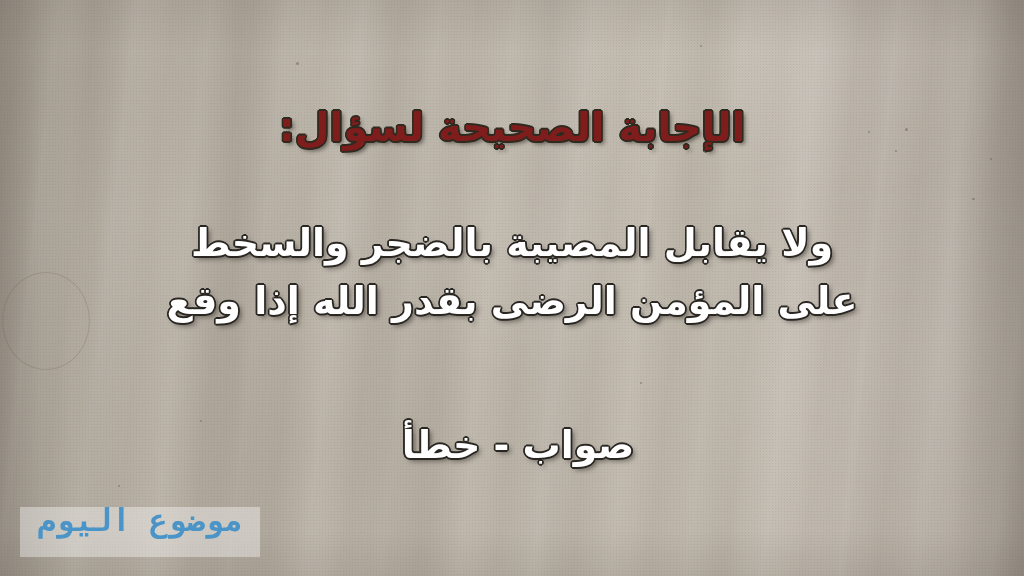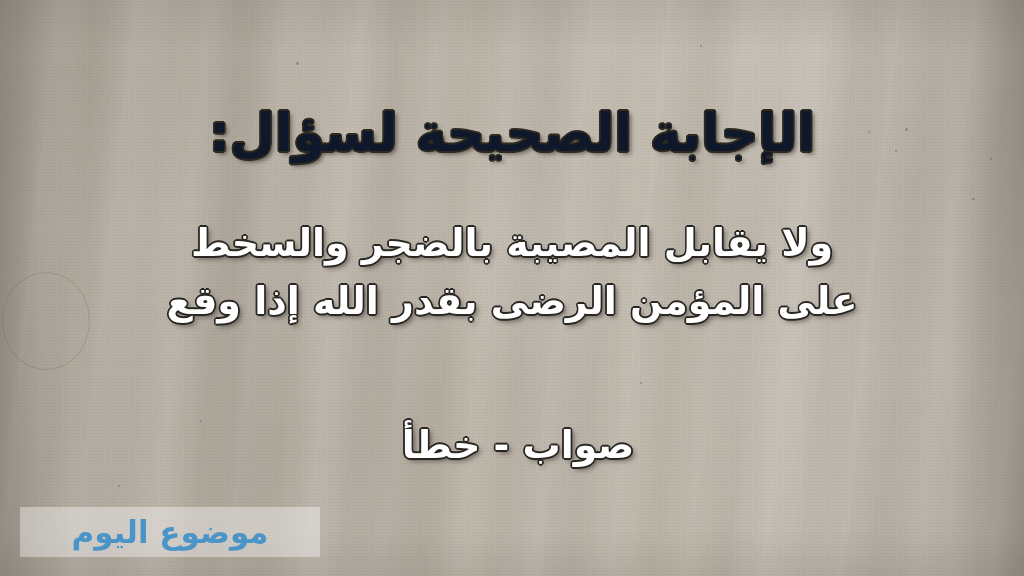--- a/index.html
+++ b/index.html
@@ -124,25 +124,25 @@
     align-items: center;
     text-align: center;
     direction: rtl;
   }
 
   .heading {
     position: absolute;
     top: 104px;
     left: 0;
     right: 0;
-    font-size: 52px;
+    font-size: 40px;
     font-weight: 700;
     line-height: 1.15;
     letter-spacing: 0.5px;
-    color: #0f172a;
+    color: #7f1d1d;
     text-shadow:
       -1.6px 0 0 #2e2a20,
        1.6px 0 0 #2e2a20,
        0 -1.6px 0 #2e2a20,
        0  1.6px 0 #2e2a20,
       -1.3px -1.3px 0 #2e2a20,
        1.3px -1.3px 0 #2e2a20,
       -1.3px  1.3px 0 #2e2a20,
        1.3px  1.3px 0 #2e2a20,
        3px 3px 4px rgba(30,26,20,0.55);
@@ -192,27 +192,28 @@
        1.3px  1.3px 0 #2a2723,
        3px 3px 5px rgba(35,30,25,0.55);
     padding-left: 12px;
   }
 
   
   .watermark {
     position: absolute;
     left: 20px;
     top: 507px;
-    width: 300px;
+    width: 240px;
     height: 50px;
     background: rgba(255,255,255,0.38);
     display: flex;
-    align-items: center;
+    align-items: flex-start;
     justify-content: center;
     direction: rtl;
+    font-family: Liberation Mono, monospace;
   }
 
   .watermark-text {
     font-size: 31px;
     font-weight: 700;
     color: #4a94c8;
     letter-spacing: 0.5px;
     line-height: 1;
   }
 </style>

